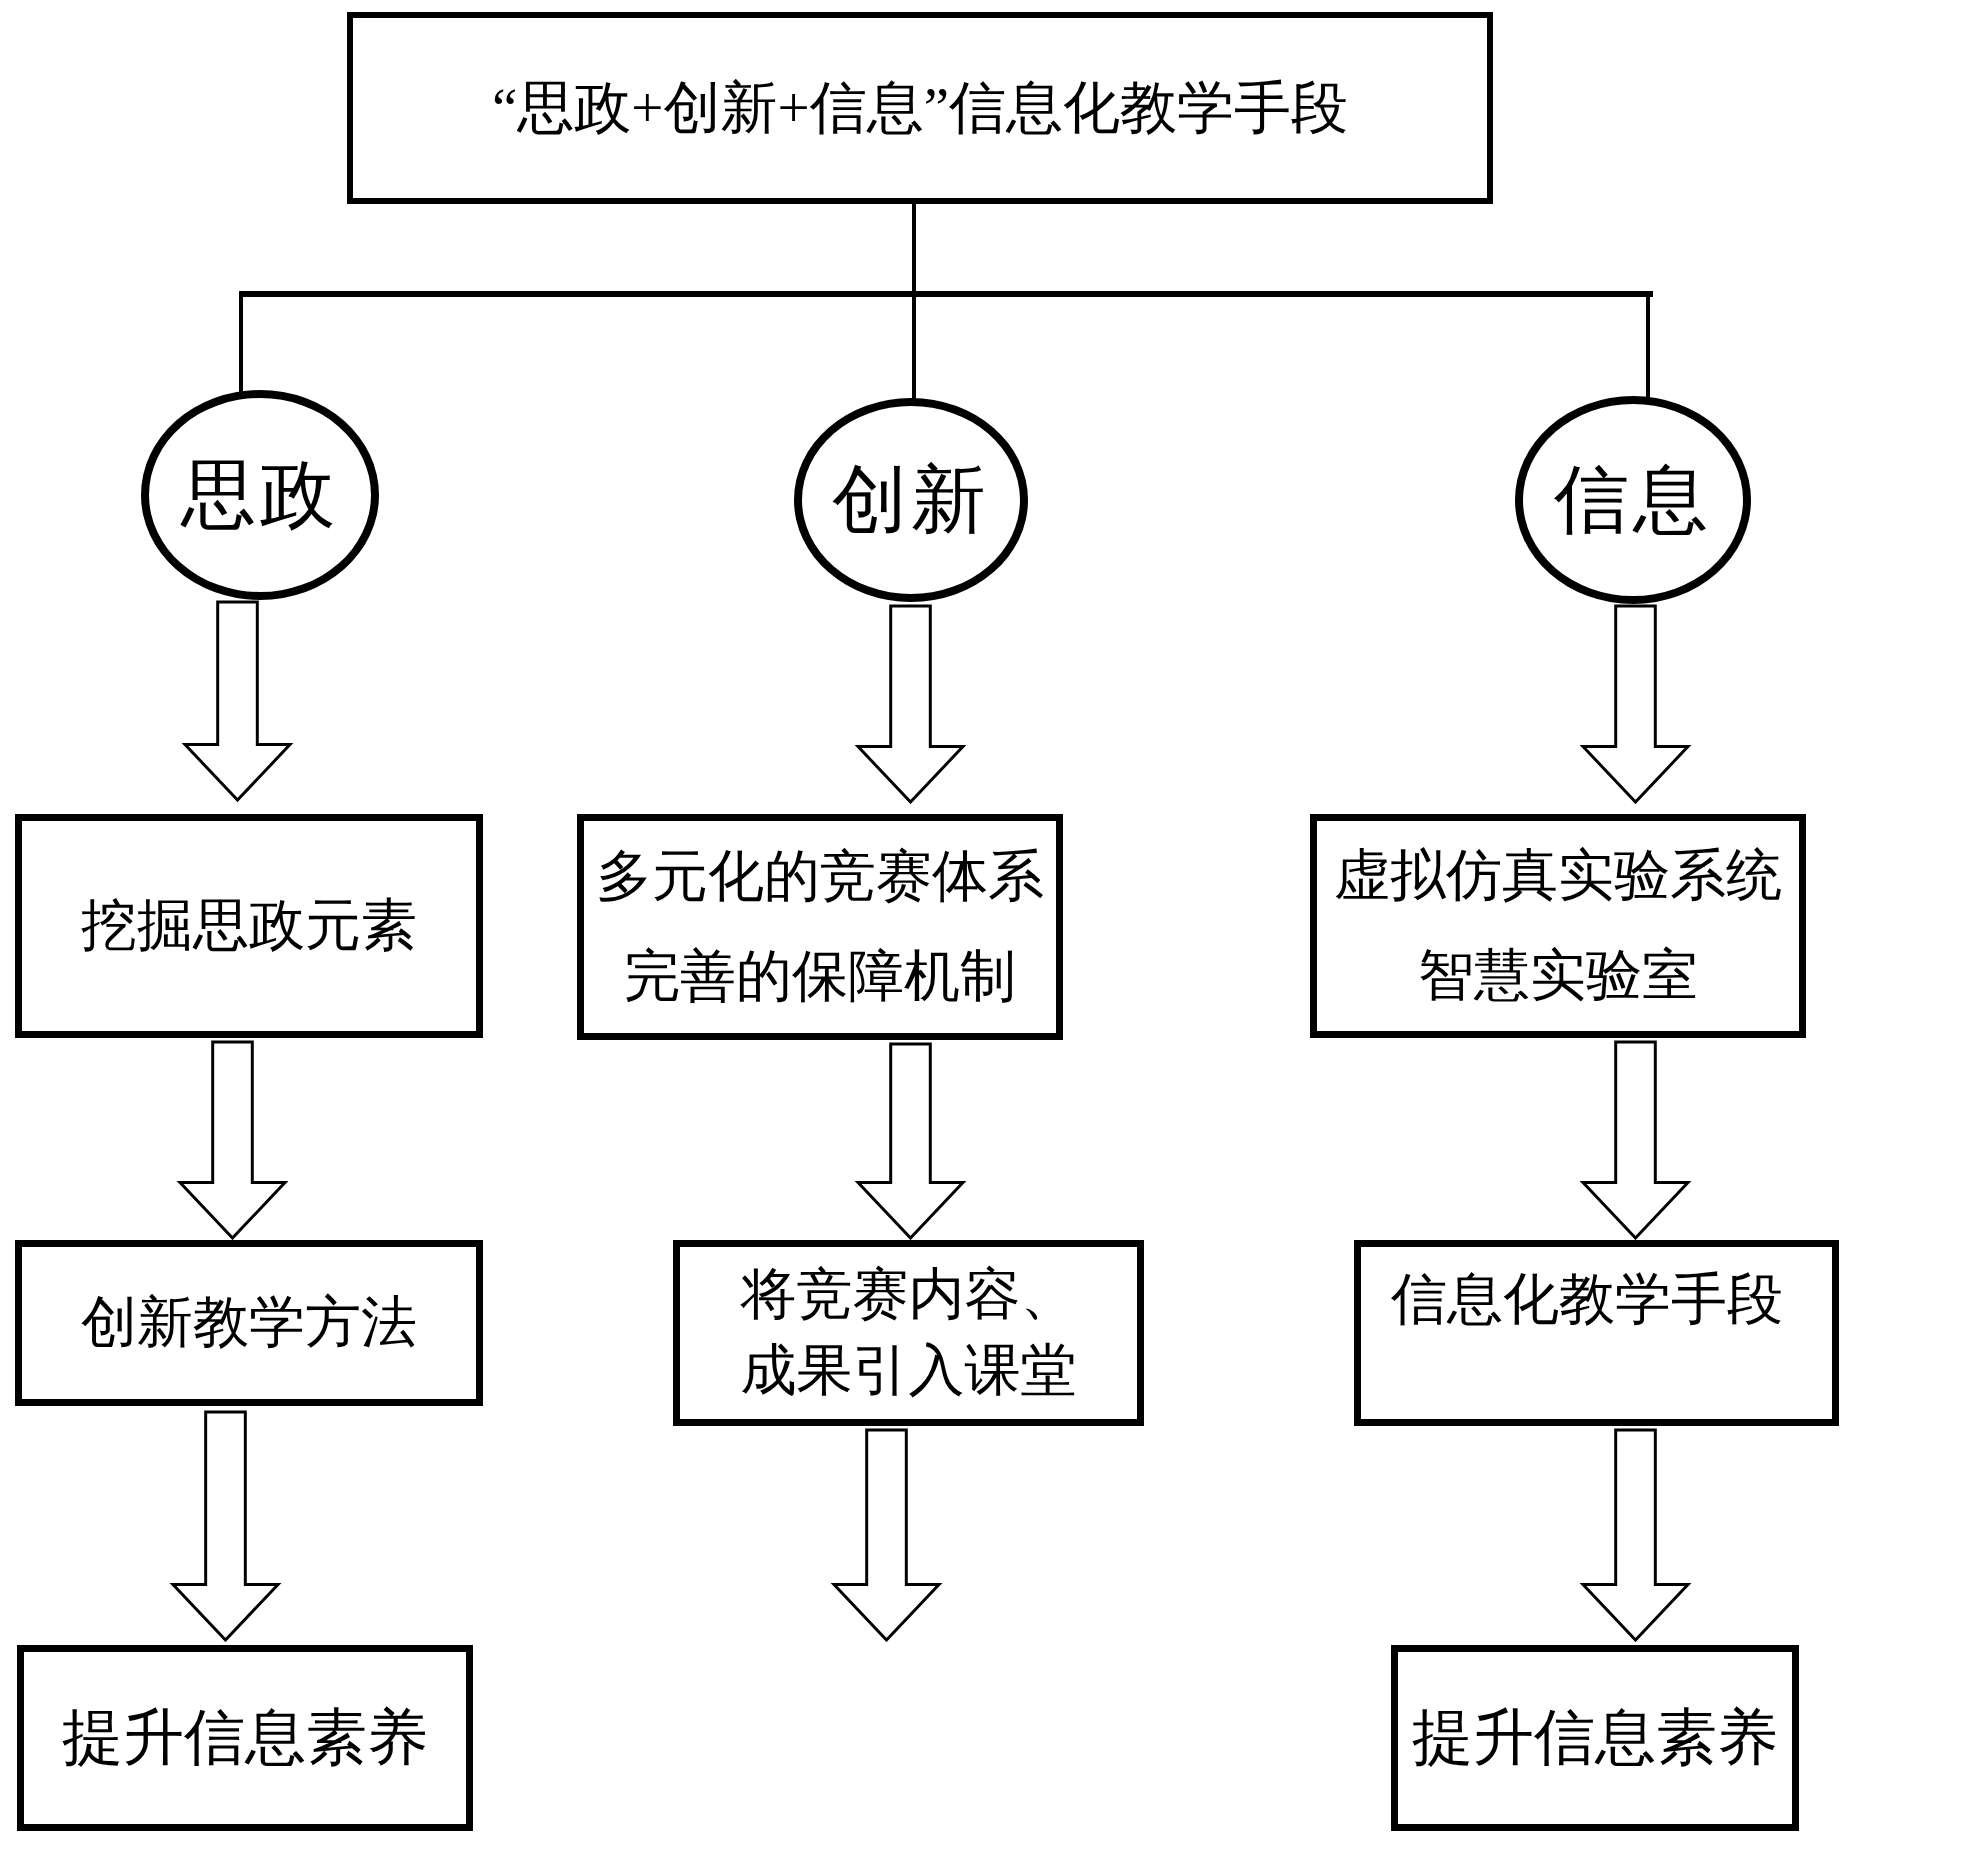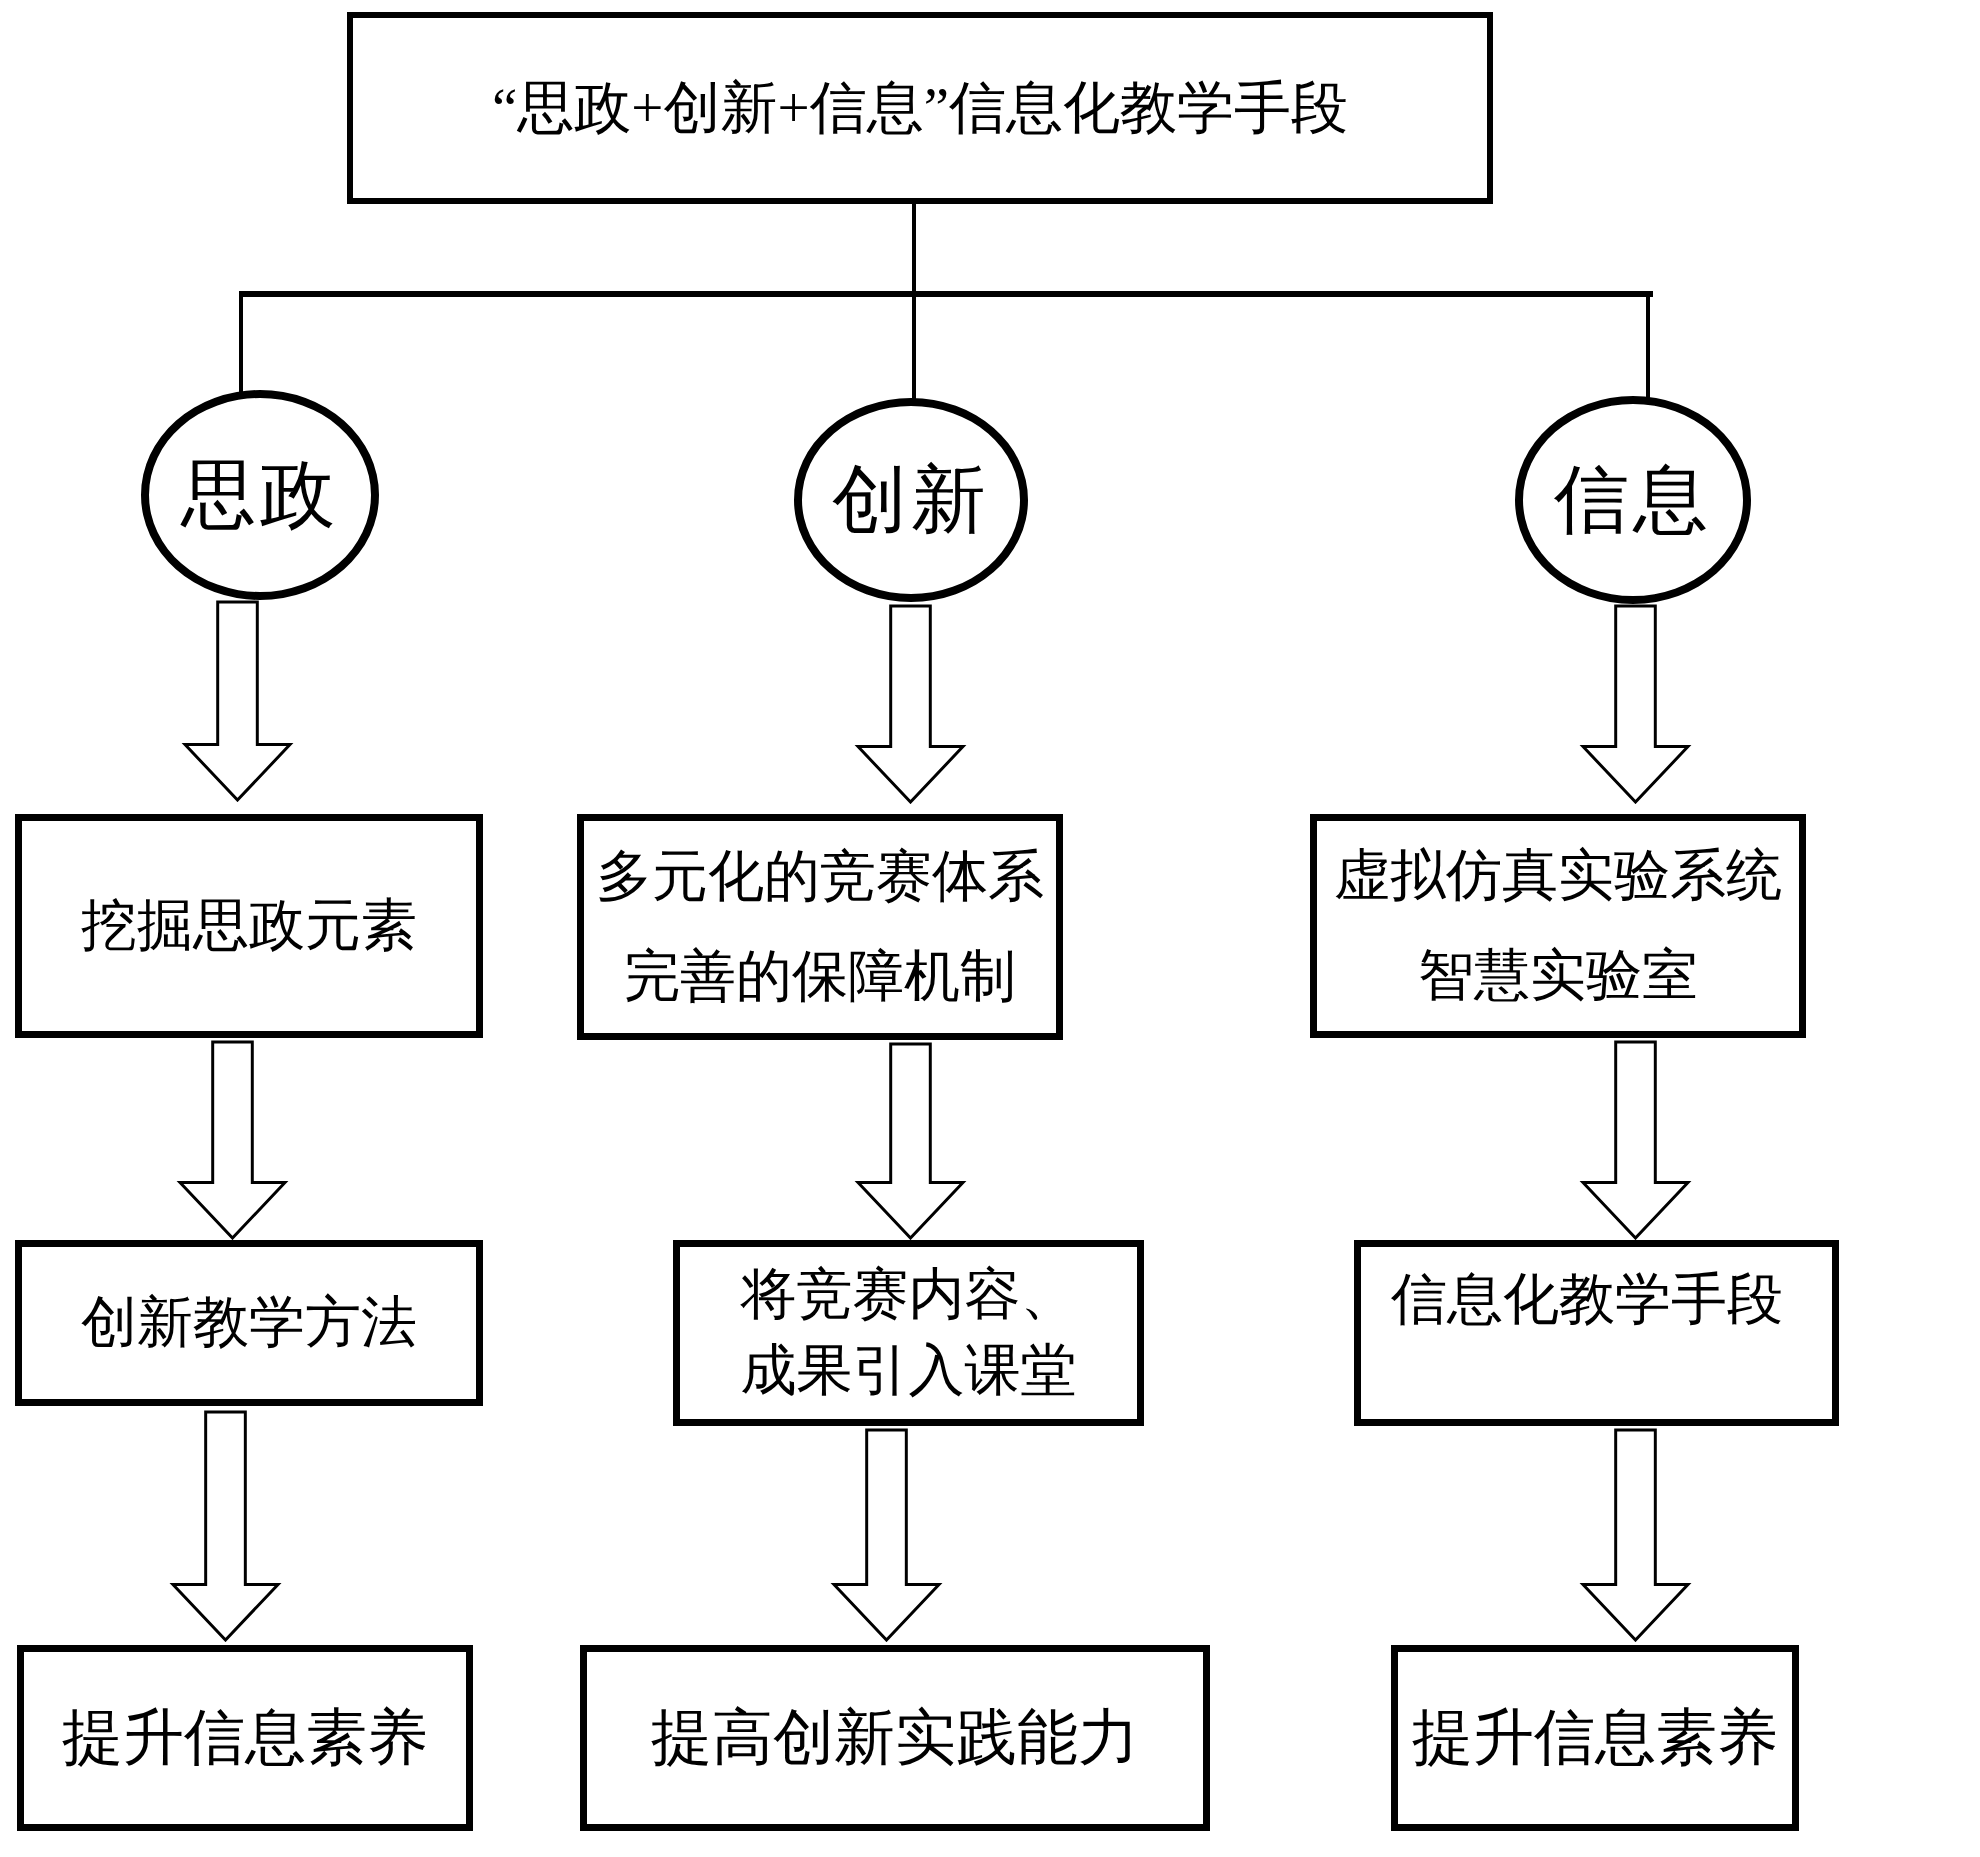--- a/index.html
+++ b/index.html
@@ -131,21 +131,18 @@
   <svg class="arrow" style="left:829px;top:1428px;" width="115" height="214" viewBox="0 0 116 216">
     <polygon points="38,2 38,158 5,158 58,214 111,158 78,158 78,2" fill="#fff" stroke="#000" stroke-width="3"></polygon>
   </svg>
   <svg class="arrow" style="left:1578px;top:1428px;" width="115" height="214" viewBox="0 0 116 216">
     <polygon points="38,2 38,158 5,158 58,214 111,158 78,158 78,2" fill="#fff" stroke="#000" stroke-width="3"></polygon>
   </svg>
 
   <div class="node fs62" style="left:17px;top:1645px;width:456px;height:186px;">
     <div class="line">提升信息素养</div>
   </div>
-  <div class="node fs62" style="left:580px;top:1645px;width:630px;height:186px;">
-    <div class="line">提高创新实践能力</div>
-  </div>
   <div class="node fs62" style="left:1391px;top:1645px;width:408px;height:186px;">
     <div class="line">提升信息素养</div>
   </div>
 
 </div>
 
 
 </body></html>

